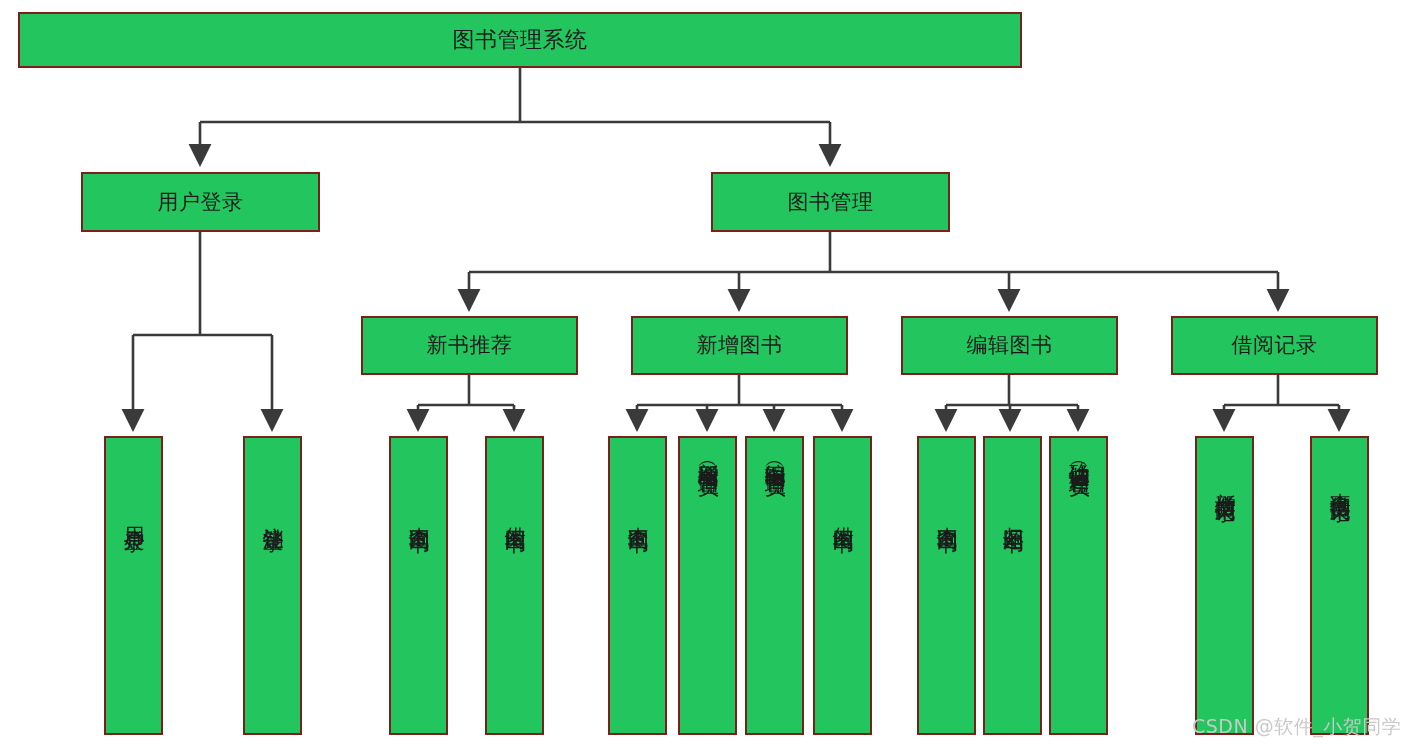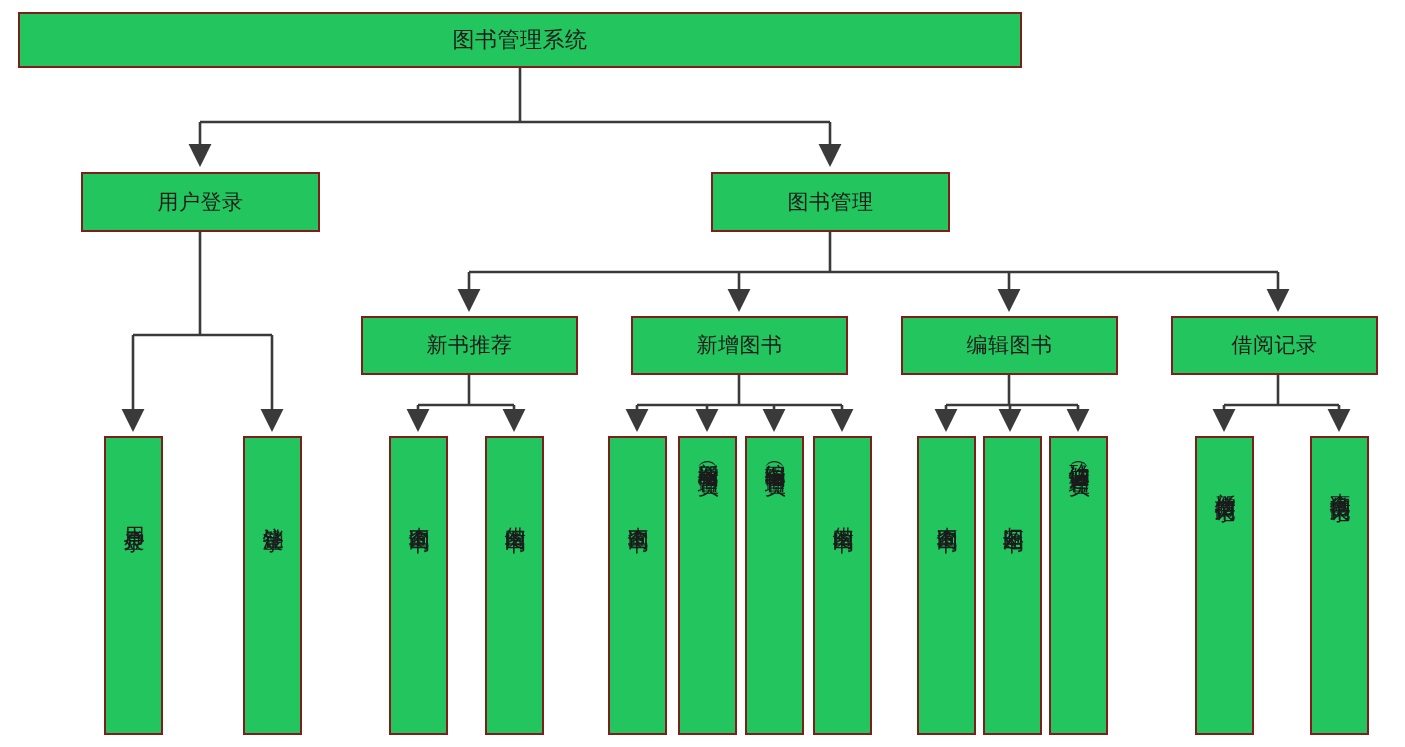--- a/index.html
+++ b/index.html
@@ -179,14 +179,15 @@
     <span class="label" style="margin-top:4px;">确认归还（管理员）</span>
   </div>
 
   <div class="node leaf" style="left:1195px; top:436px; width:59px; height:299px;">
     <span class="label" style="margin-top:34px;">新增借阅记录</span>
   </div>
   <div class="node leaf" style="left:1310px; top:436px; width:59px; height:299px;">
     <span class="label" style="margin-top:34px;">查询借阅记录</span>
   </div>
 
+  <div class="watermark" style="left:1192px; top:714px;">CSDN @软件_小贺同学</div>
 
 </div>
 
 </body></html>

